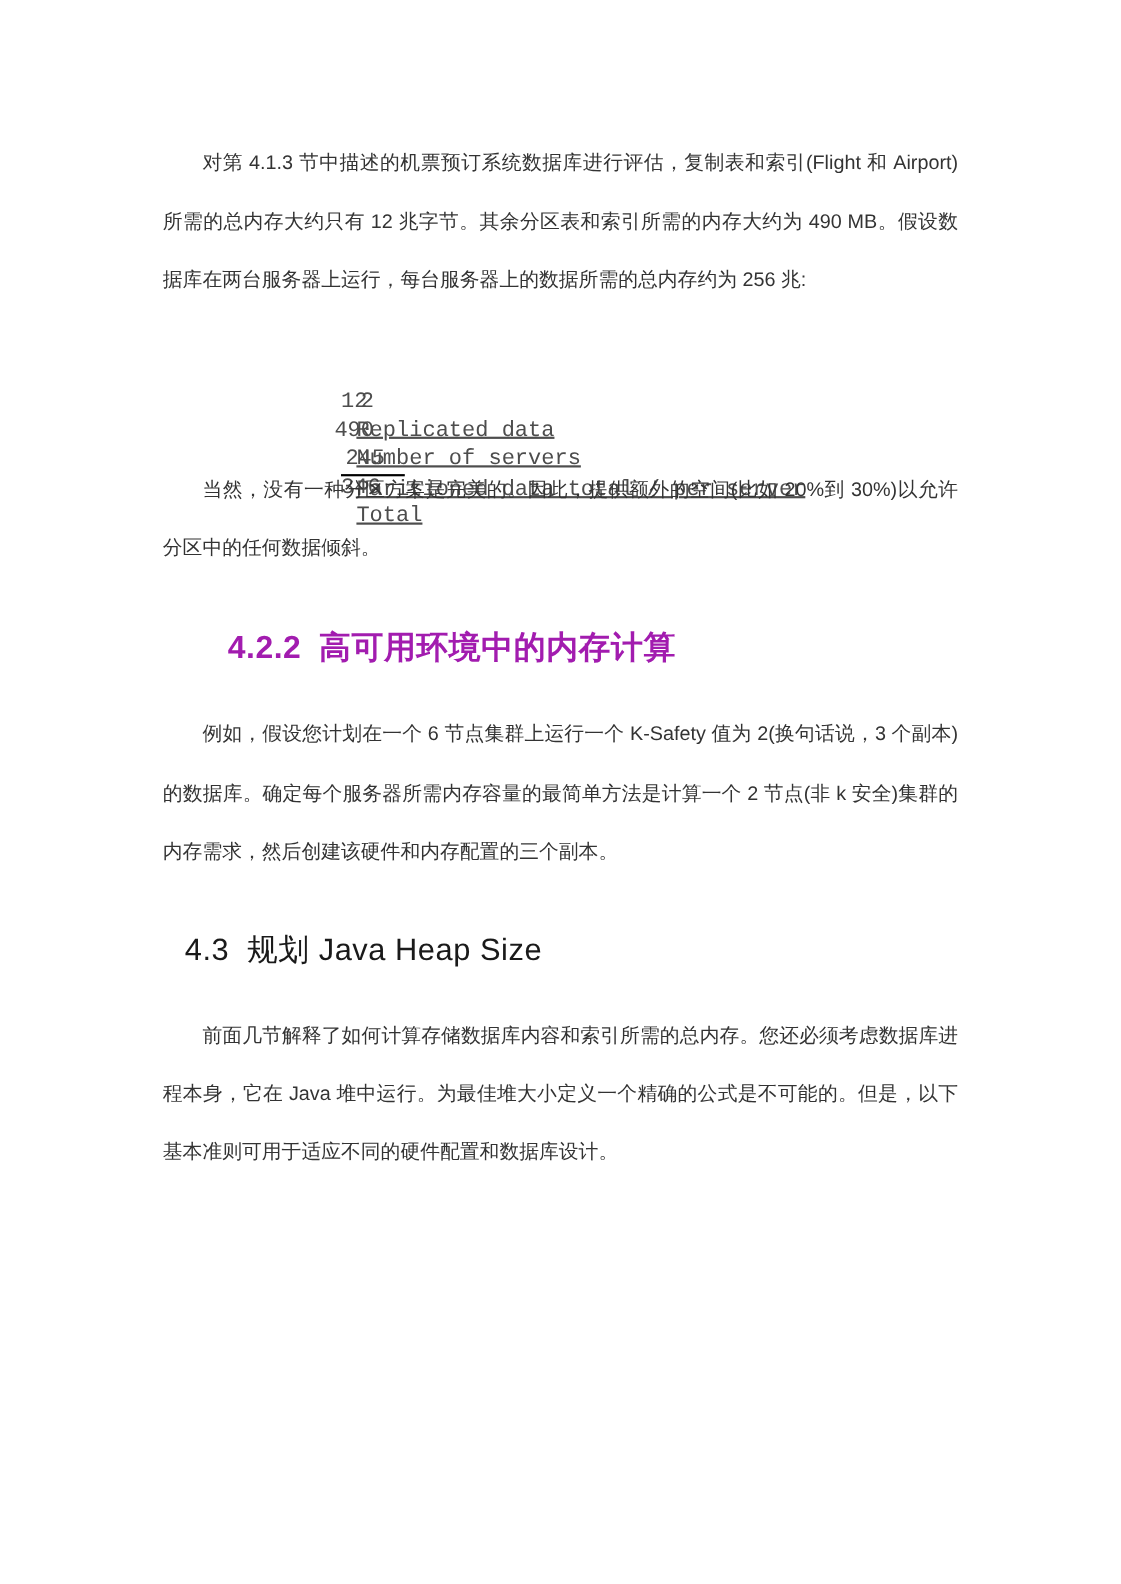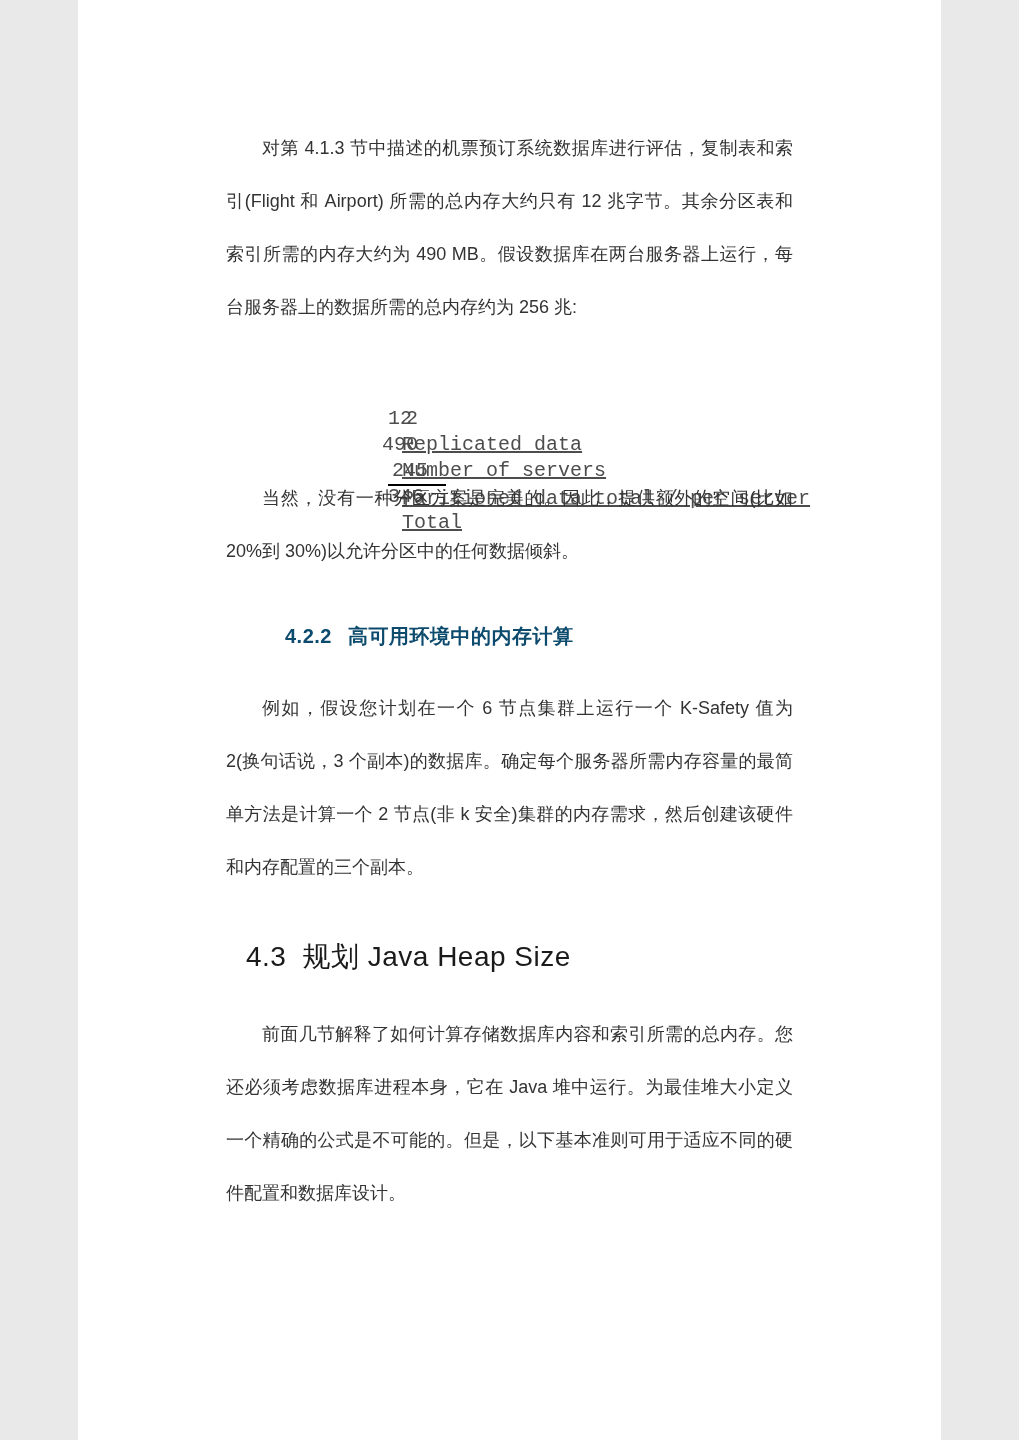--- a/index.html
+++ b/index.html
@@ -2,21 +2,21 @@
 <html><head>
 <meta charset="utf-8">
 <style>
   html, body {
     margin: 0;
     padding: 0;
     background: #e9e9e9;
   }
   .page {
     position: relative;
-    width: 863px;
+    width: 1019px;
     height: 1440px;
     margin: 0 auto;
     background: #ffffff;
     box-sizing: border-box;
     padding: 122px 148px 16px 148px;
     font-family: "Liberation Sans", sans-serif;
     color: #333333;
     overflow: hidden;
   }
   .body-text {
@@ -51,23 +51,23 @@
   .col-b.underlined {
     border-bottom: 2px solid #000000;
     padding: 0 4px;
   }
   .col-label {
     margin-left: 30px;
     text-decoration: underline;
   }
   h2.doc-heading {
     margin: 44px 0 32px 59px;
-    font-size: 20px;
+    font-size: 29px;
     font-weight: 700;
-    color: #0c4a6e;
+    color: #a21caf;
     letter-spacing: 0.5px;
   }
   h2.doc-heading .heading-number {
     margin-right: 16px;
   }
   h2.doc-heading.light {
     font-weight: 400;
     font-size: 28px;
     color: #1a1a1a;
     margin-left: 20px;

